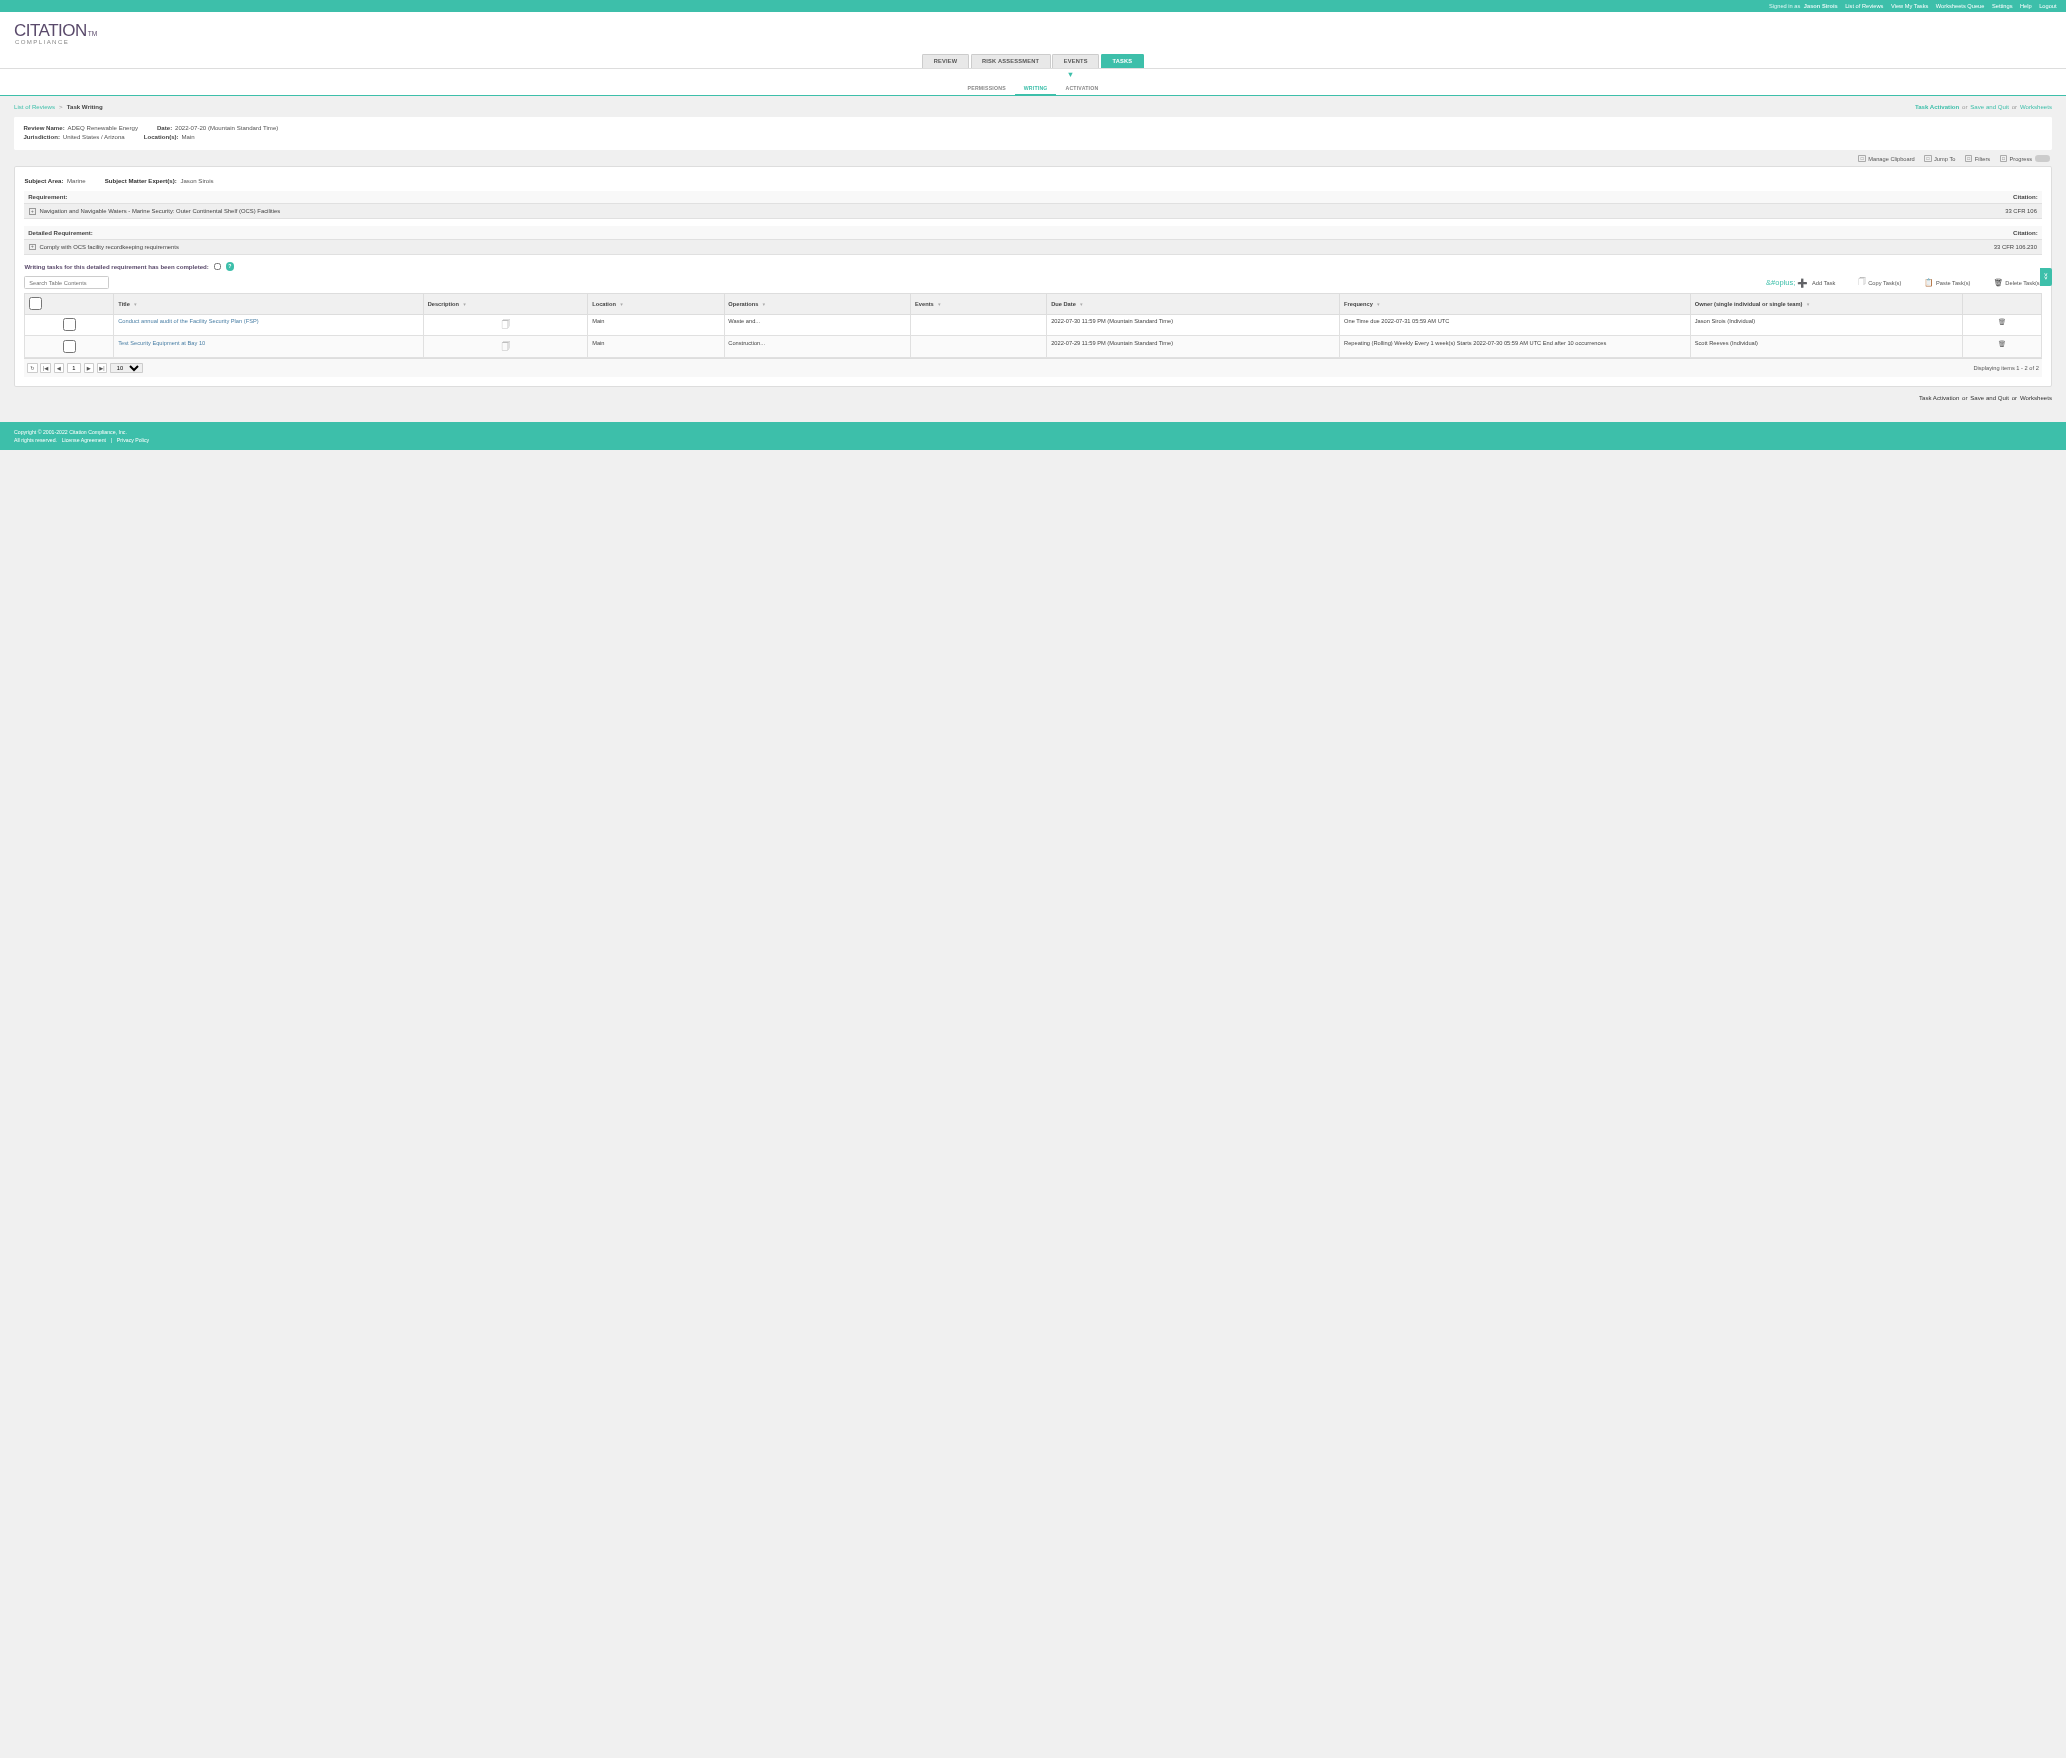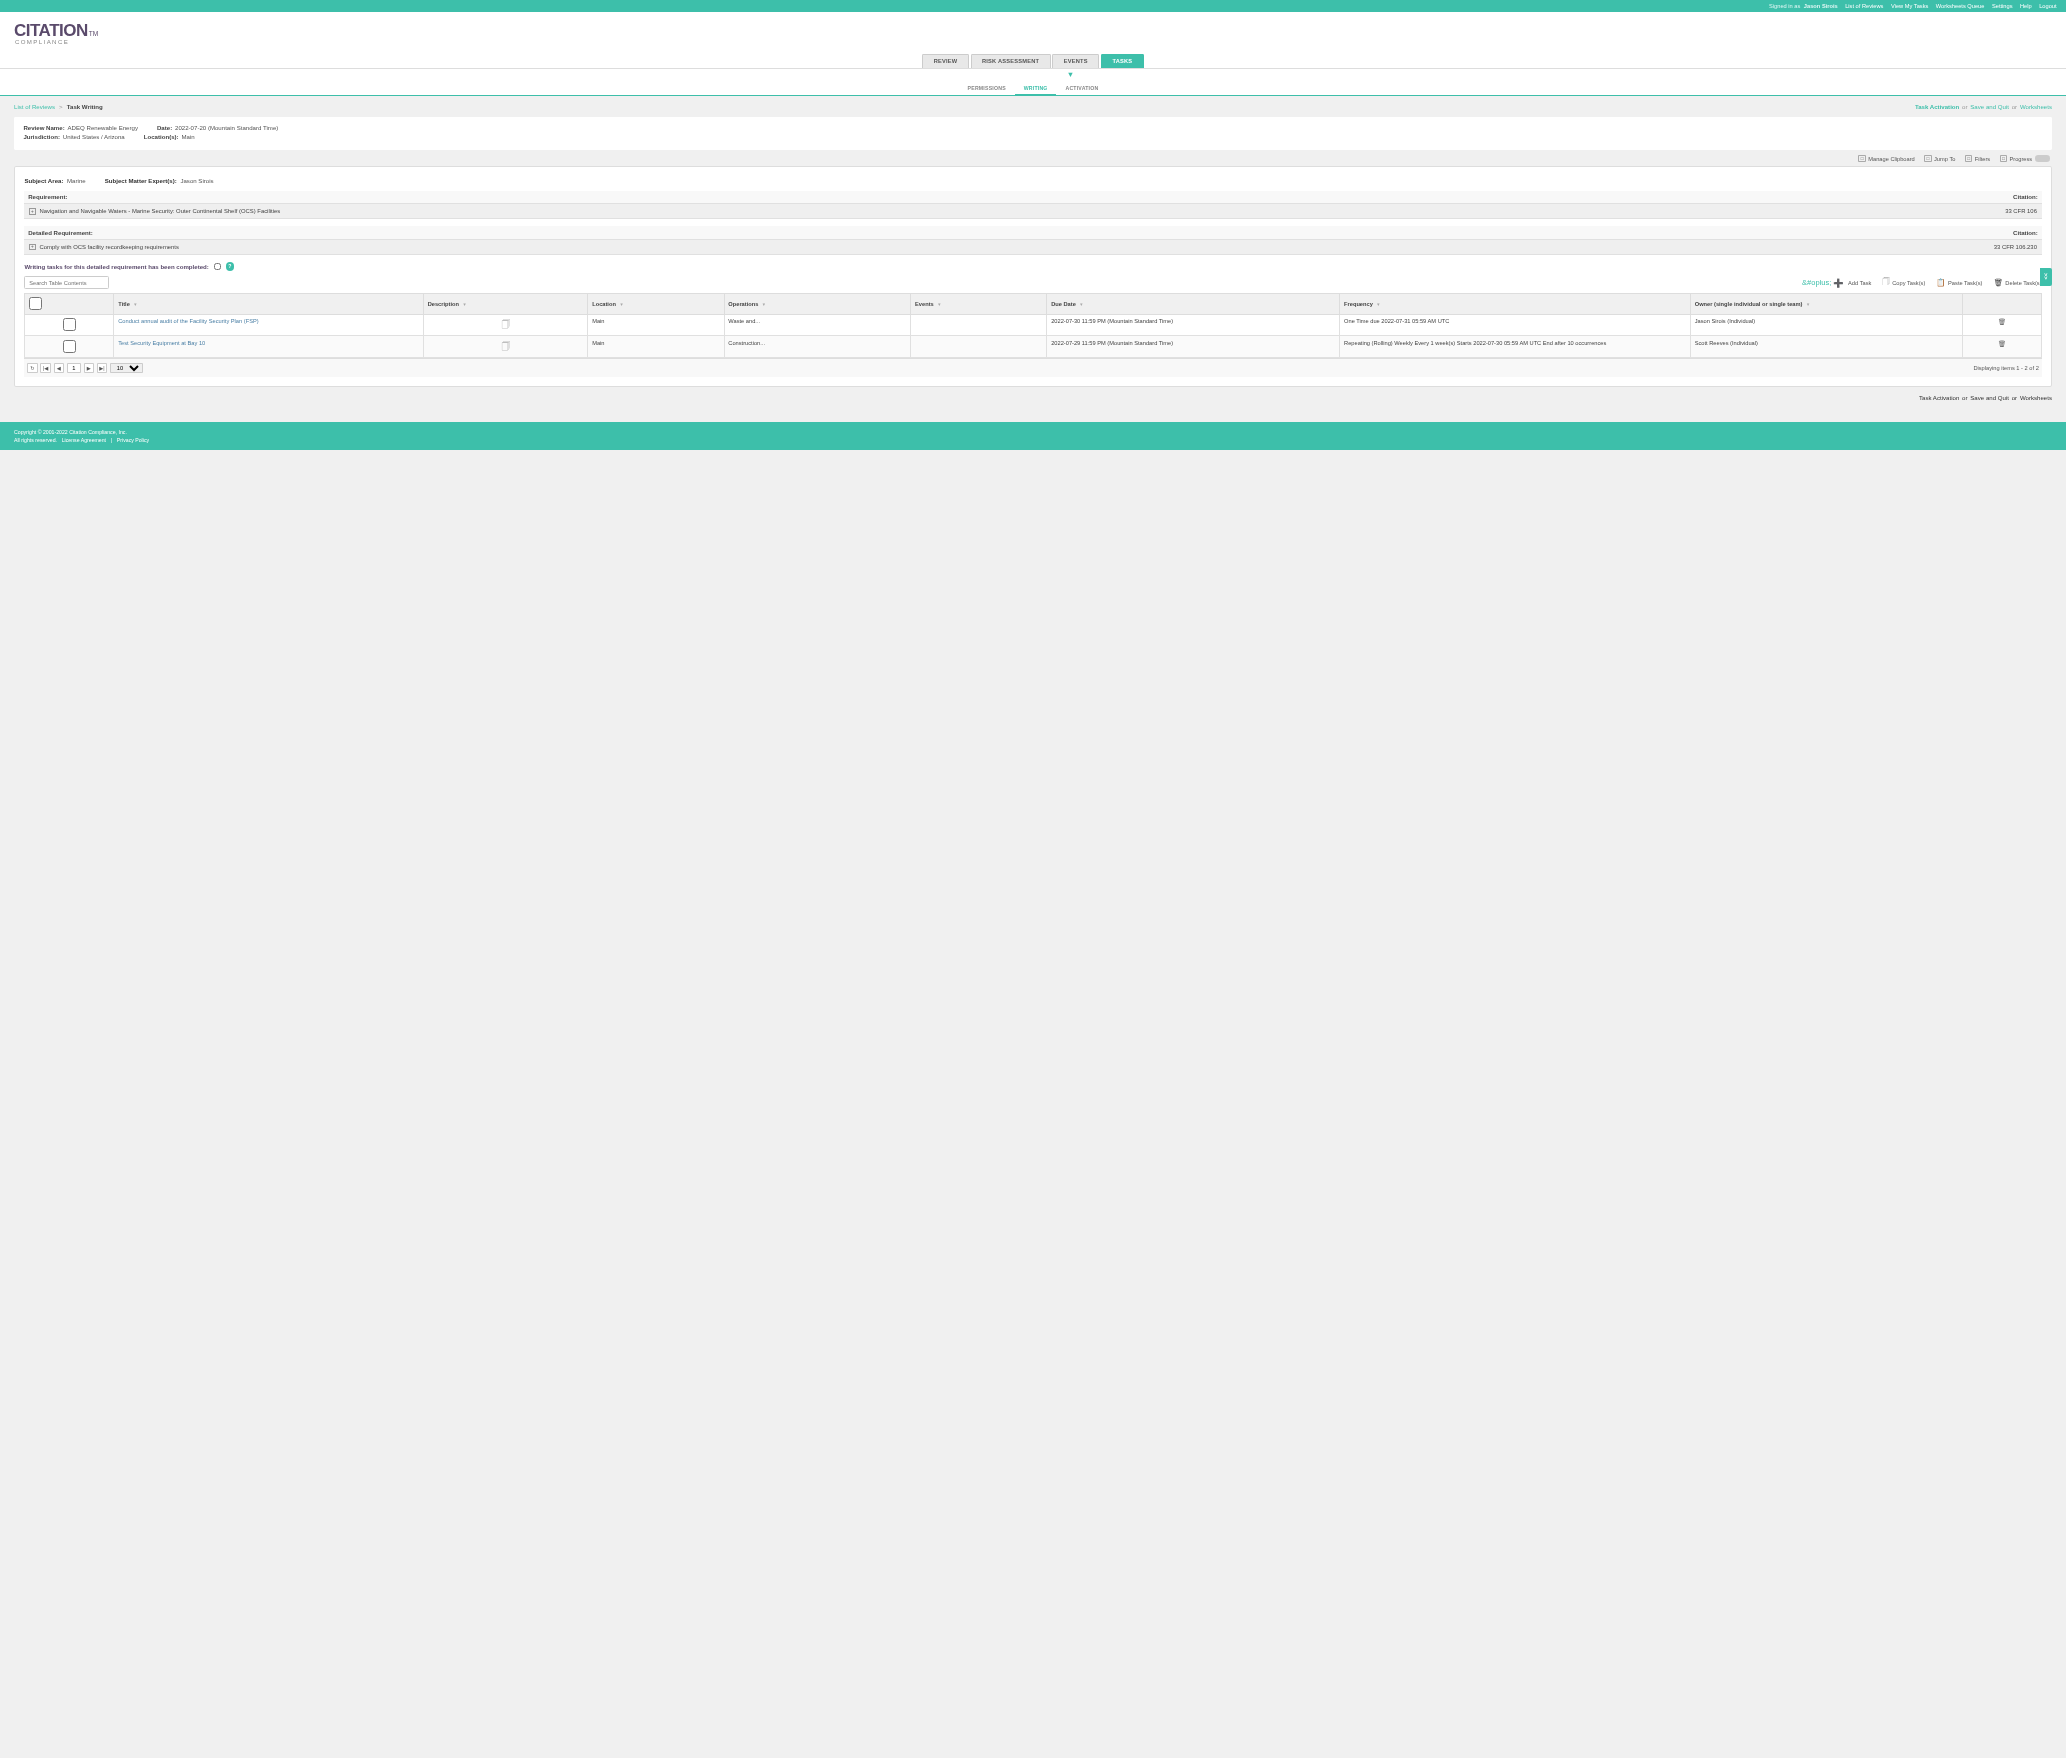--- a/index.html
+++ b/index.html
@@ -25,21 +25,21 @@
 
     
     .header {
       background: white;
       padding: 9.4px 14px 4.7px 14px;
       display: flex;
       align-items: center;
     }
     .logo-citation {
       font-size: 17px;
-      font-weight: 700;
+      font-weight: 400;
       color: #5a4a6b;
       letter-spacing: -0.5px;
     }
     .logo-tm {
       font-size: 6.6px;
       vertical-align: super;
       color: #5a4a6b;
     }
     .logo-compliance {
       font-size: 6.1px;
@@ -297,21 +297,21 @@
       padding: 2.4px 3.8px;
       border: 0.5px solid #ccc;
       border-radius: 1.4px;
       font-size: 5.7px;
       width: 85px;
     }
     .task-actions {
       margin-left: auto;
       display: flex;
       align-items: center;
-      gap: 11px;
+      gap: 23px;
     }
     .task-action-btn {
       display: flex;
       align-items: center;
       gap: 2.4px;
       cursor: pointer;
       font-size: 5.7px;
       color: #555;
       background: none;
       border: none;

